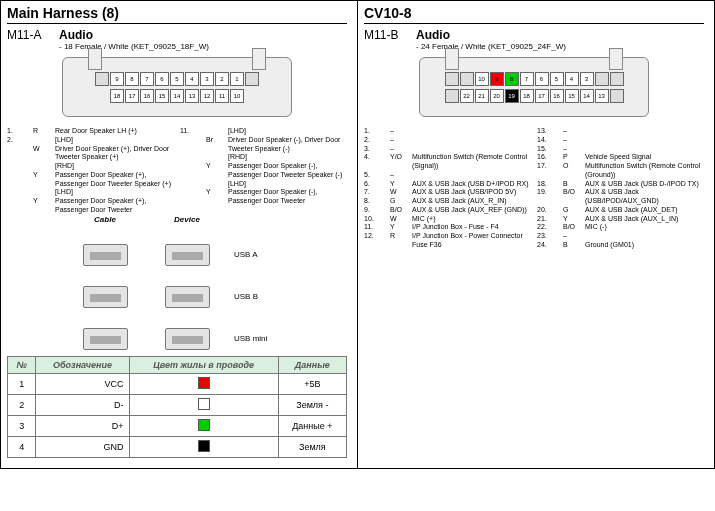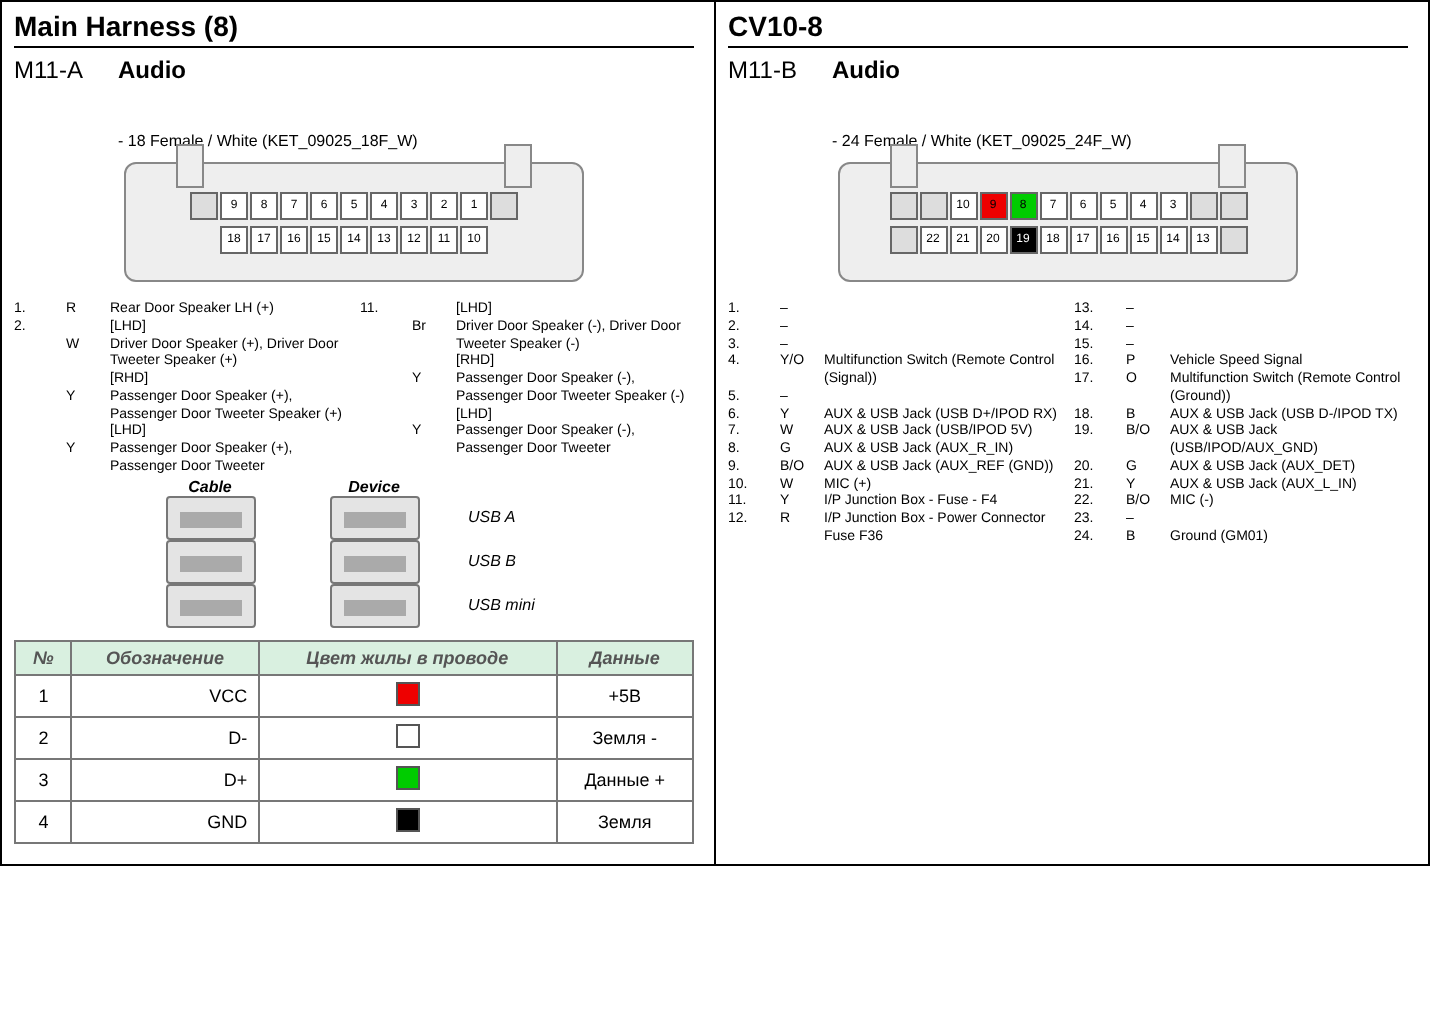--- a/index.html
+++ b/index.html
@@ -22,21 +22,21 @@
     position: relative;
   }
   .half:last-child { border-right: none; }
   .top-row { display: flex; justify-content: space-between; align-items: center; border-bottom: 1px solid #000; padding-bottom: 2px; margin-bottom: 4px; }
   .main-title { font-size: 14px; font-weight: bold; }
   .link { color: #0000cc; font-size: 16px; text-decoration: underline; }
   .code { font-size: 14px; font-weight: bold; }
   .conn-row { display: flex; gap: 12px; margin-bottom: 6px; }
   .conn-id { font-weight: normal; font-size: 12px; min-width: 40px; }
   .conn-title { font-weight: bold; font-size: 12px; }
-  .conn-sub { font-size: 8px; margin-top: 24px; }
+  .conn-sub { font-size: 8px; }
   .connector-box {
     width: 230px; height: 60px;
     background: #eee;
     border: 1px solid #888;
     border-radius: 6px;
     margin: 4px auto 10px auto;
     padding: 8px 12px;
     display: flex; flex-direction: column; gap: 3px; justify-content: center;
     position: relative;
   }
@@ -55,28 +55,28 @@
   .pin-r { background: #e00; }
   .pin-k { background: #000; color: #fff; }
   .pin-empty { background: #ddd; }
   .pinout-table { width: 100%; font-size: 7px; display: flex; gap: 6px; }
   .pinout-col { flex: 1; }
   .pinout-row { display: flex; gap: 2px; line-height: 1.25; }
   .pn { width: 24px; }
   .pc { width: 20px; }
   .pd { flex: 1; }
   .usb-title { color: #079e00; font-size: 14px; font-weight: bold; text-align: center; margin: 6px 0 4px; }
-  .usb-visual { display: grid; grid-template-columns: 70px 70px 50px; gap: 0 12px; justify-content: center; align-items: center; margin-bottom: 6px; font-size: 8px; }
+  .usb-visual { display: grid; grid-template-columns: 70px 70px 50px; gap: 20px 12px; justify-content: center; align-items: center; margin-bottom: 6px; font-size: 8px; }
   .usb-head { font-weight: bold; text-align: center; font-style: italic; }
   .usb-plug {
     width: 45px; height: 22px; border: 1px solid #777; background: #e4e4e4;
     margin: 0 auto; border-radius: 2px; position: relative;
   }
   .usb-plug::after { content:""; position:absolute; left:6px; right:6px; top:7px; height:8px; background:#aaa; }
-  .usb-label { font-size: 8px; font-style: italic; }
+  .usb-label { font-size: 8px; }
   table.usb-tbl { width: 100%; border-collapse: collapse; font-size: 9px; }
   table.usb-tbl th, table.usb-tbl td { border: 1px solid #777; padding: 3px 5px; text-align: center; }
   table.usb-tbl th { background: #d9f0e0; font-style: italic; color: #555; }
   table.usb-tbl td:nth-child(2) { text-align: right; }
   .sw { width: 12px; height: 12px; display: inline-block; border: 1px solid #555; }
   .sw-r { background: #e00; }
   .sw-w { background: #fff; }
   .sw-g { background: #0c0; }
   .sw-k { background: #000; }
 </style>

